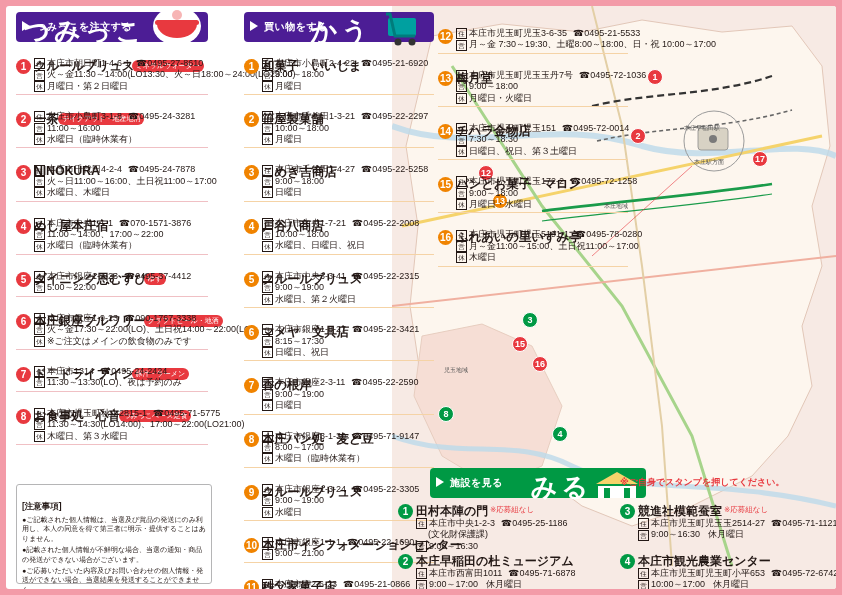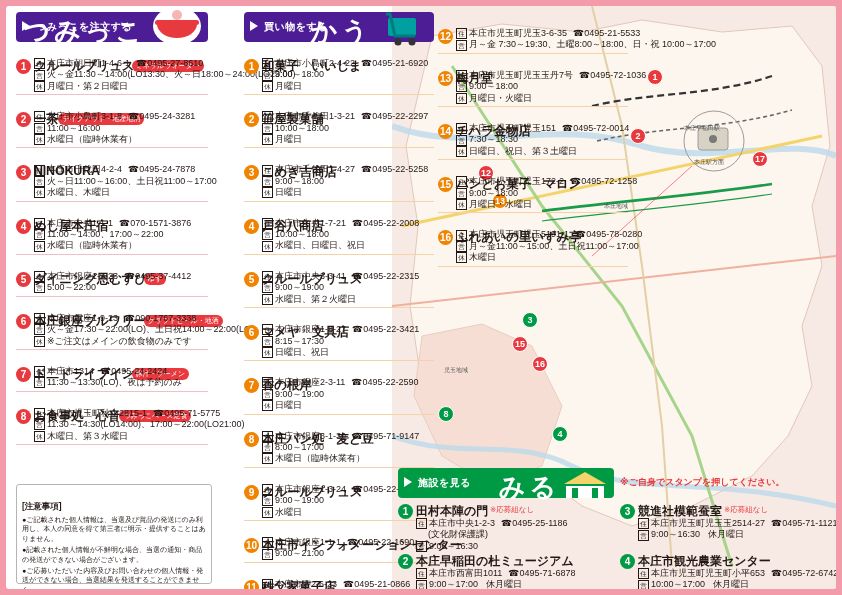--- a/index.html
+++ b/index.html
@@ -430,21 +430,21 @@
               <div class="ln"><span class="ic sq">住</span>本庄市児玉町児玉5191-1<span style="margin-left:6px;">☎</span>0495-78-0280</div>
               <div class="ln"><span class="ic sq">営</span>月～金11:00～15:00、土日祝11:00～17:00</div>
               <div class="ln"><span class="ic sq">休</span>木曜日</div>
             </div>
           </div>
           <div class="divider o"></div>
         </div>
   </div>
 
   <div class="miru">
-    <div class="hdr green" style="width:216px;">
+    <div class="hdr green" style="width:216px;margin-left:32px;">
       <span class="tri"></span>
       <span class="sub">施設を見る</span>
       <span class="big" style="right:54px;">みる</span>
       <span class="emo" style="right:0px;">
         <svg width="50" height="44" viewBox="0 0 50 44">
               <rect x="6" y="26" width="38" height="12" fill="#fff"></rect>
               <path d="M4,24 L25,12 L46,24 Z" fill="#f5d36b"></path>
               <rect x="12" y="28" width="6" height="10" fill="#009944"></rect>
               <rect x="32" y="28" width="6" height="10" fill="#009944"></rect>
             </svg>

